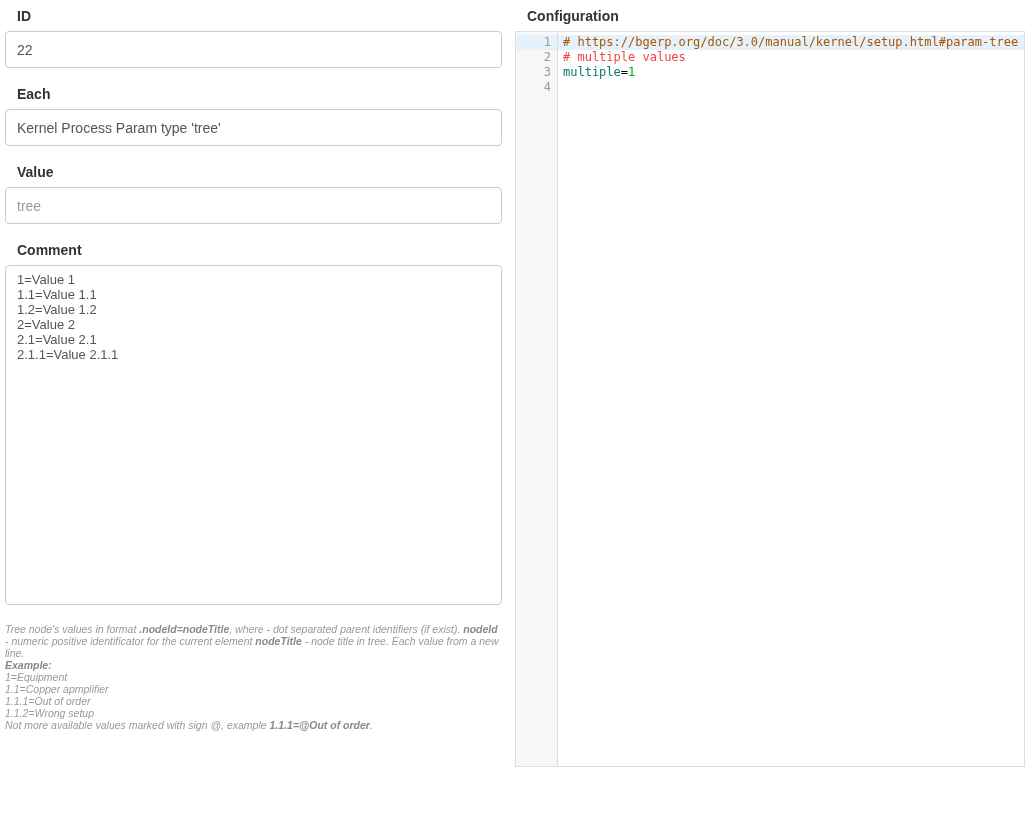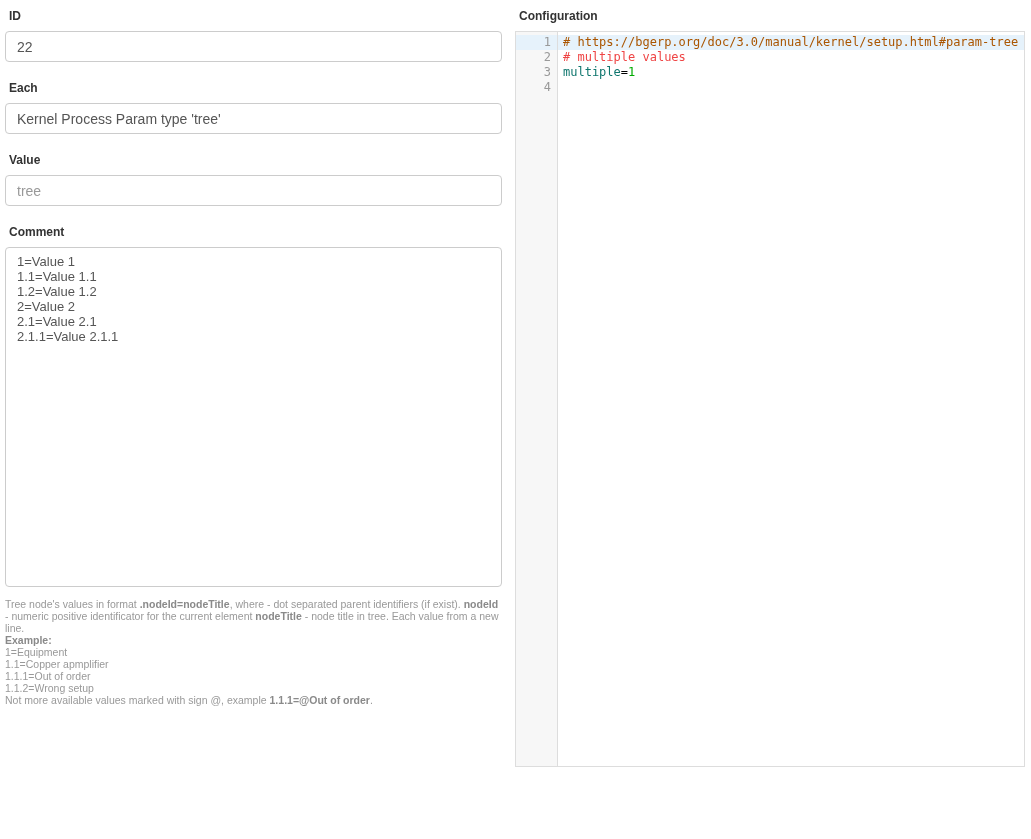--- a/index.html
+++ b/index.html
@@ -11,27 +11,27 @@
   }
   .page {
     display: grid;
     grid-template-columns: 497px 510px;
     column-gap: 13px;
     padding: 8px 0 0 5px;
   }
   .form-group { margin-bottom: 18px; }
   .ctrl-label {
     display: block;
-    font-size: 12px; font-weight: bold; color: #333;
+    font-size: 14px; font-weight: bold; color: #333;
     line-height: 16px;
-    margin: 0 0 7px 4px;
+    margin: 0 0 7px 12px;
   }
   .form-control {
     width: 100%;
-    height: 31px;
+    height: 37px;
     border: 1px solid #ccc;
     border-radius: 4px;
     background: #fff;
     padding: 4px 11px;
     font-size: 14px;
     color: #555;
     font-family: "Liberation Sans", sans-serif;
     outline: none;
   }
   .form-control::placeholder { color: #999; opacity: 1; }
@@ -46,23 +46,24 @@
     line-height: 15px;
     color: #555;
     font-family: "Liberation Sans", sans-serif;
     resize: none;
     outline: none;
     white-space: pre;
     overflow: auto;
   }
   .values-group { margin-bottom: 0; }
   .help-block {
-    margin-top: 7px;
+    margin-top: 14px;
     font-size: 10.5px;
     line-height: 12px;
+    font-style: italic;
     color: #999;
   }
   .help-block b { font-weight: bold; color: #8a8a8a; }
   .help-line { display: block; }
 
   
   .editor {
     position: relative;
     height: 736px;
     border: 1px solid #ddd;

